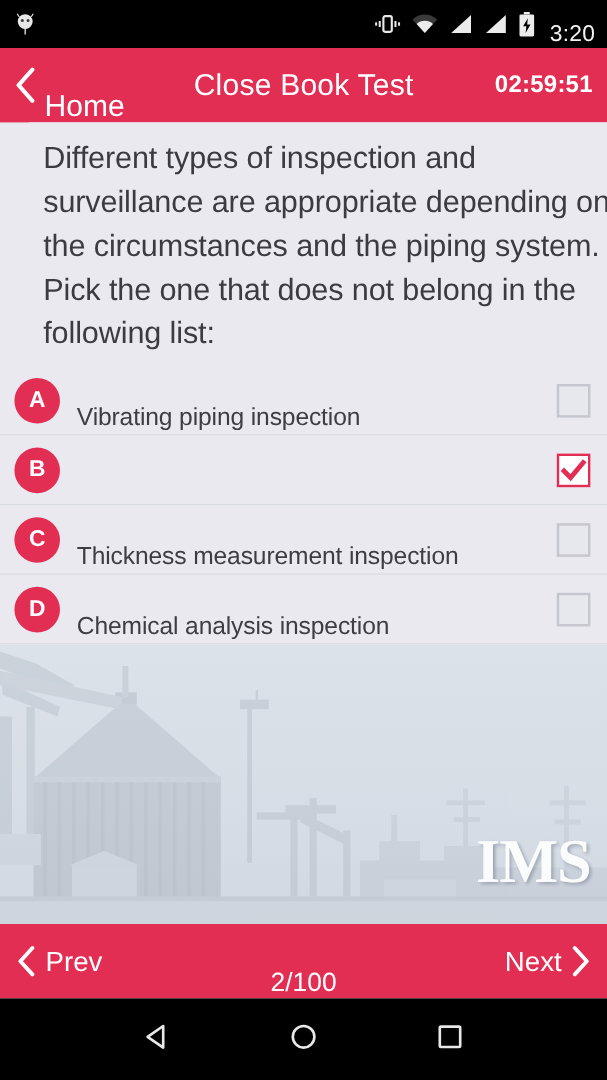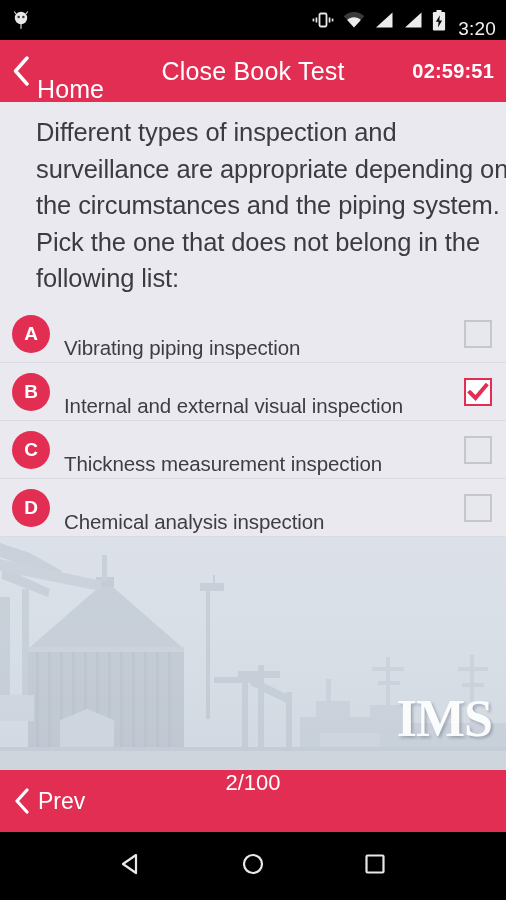--- a/index.html
+++ b/index.html
@@ -193,21 +193,21 @@
   }
 
   
   #quiz-nav {
     position: absolute;
     top: 770px; left: 0;
     width: 506px;
     height: 62px;
     background: #e32e54;
     display: flex;
-    align-items: flex-start;
+    align-items: flex-end;
     padding: 0 14px;
   }
   #prev-button, #next-button {
     display: flex;
     align-items: center;
     gap: 8px;
     cursor: pointer;
     height: 100%;
   }
   #prev-label, #next-label {
@@ -318,21 +318,20 @@
     <div class="option-row">
       <div class="option-badge">A</div>
       <div class="option-label">Vibrating piping inspection</div>
       <div class="option-check">
         
       </div>
     </div>
 
     <div class="option-row">
       <div class="option-badge">B</div>
-      <div class="option-label">Internal and external visual inspection</div>
       <div class="option-check checked">
         <svg class="tick" width="24" height="24" viewBox="0 0 24 24">
           <path d="M4 12.5 L9.5 18 L20 5.5" fill="none" stroke="#e32e54" stroke-width="4" stroke-linecap="square"></path>
         </svg>
       </div>
     </div>
 
     <div class="option-row">
       <div class="option-badge">C</div>
       <div class="option-label">Thickness measurement inspection</div>
@@ -438,20 +437,28 @@
   <div id="quiz-nav">
     <div id="prev-button">
       <span>
         <svg class="chev" width="16" height="26" viewBox="0 0 16 26">
           <path d="M13 2 L3 13 L13 24" fill="none" stroke="#ffffff" stroke-width="3.2" stroke-linecap="round" stroke-linejoin="round"></path>
         </svg>
       </span>
       <span id="prev-label">Prev</span>
     </div>
     <div id="page-indicator">2/100</div>
+    <div id="next-button">
+      <span id="next-label">Next</span>
+      <span>
+        <svg class="chev" width="16" height="26" viewBox="0 0 16 26">
+          <path d="M3 2 L13 13 L3 24" fill="none" stroke="#ffffff" stroke-width="3.2" stroke-linecap="round" stroke-linejoin="round"></path>
+        </svg>
+      </span>
+    </div>
   </div>
 
   <div id="system-nav">
     <span class="navbtn">
       <svg width="26" height="26" viewBox="0 0 26 26">
         <path d="M18 4 L5 13 L18 22 Z" fill="none" stroke="#e8e8e8" stroke-width="2.2" stroke-linejoin="round"></path>
       </svg>
     </span>
     <span class="navbtn">
       <svg width="26" height="26" viewBox="0 0 26 26">

